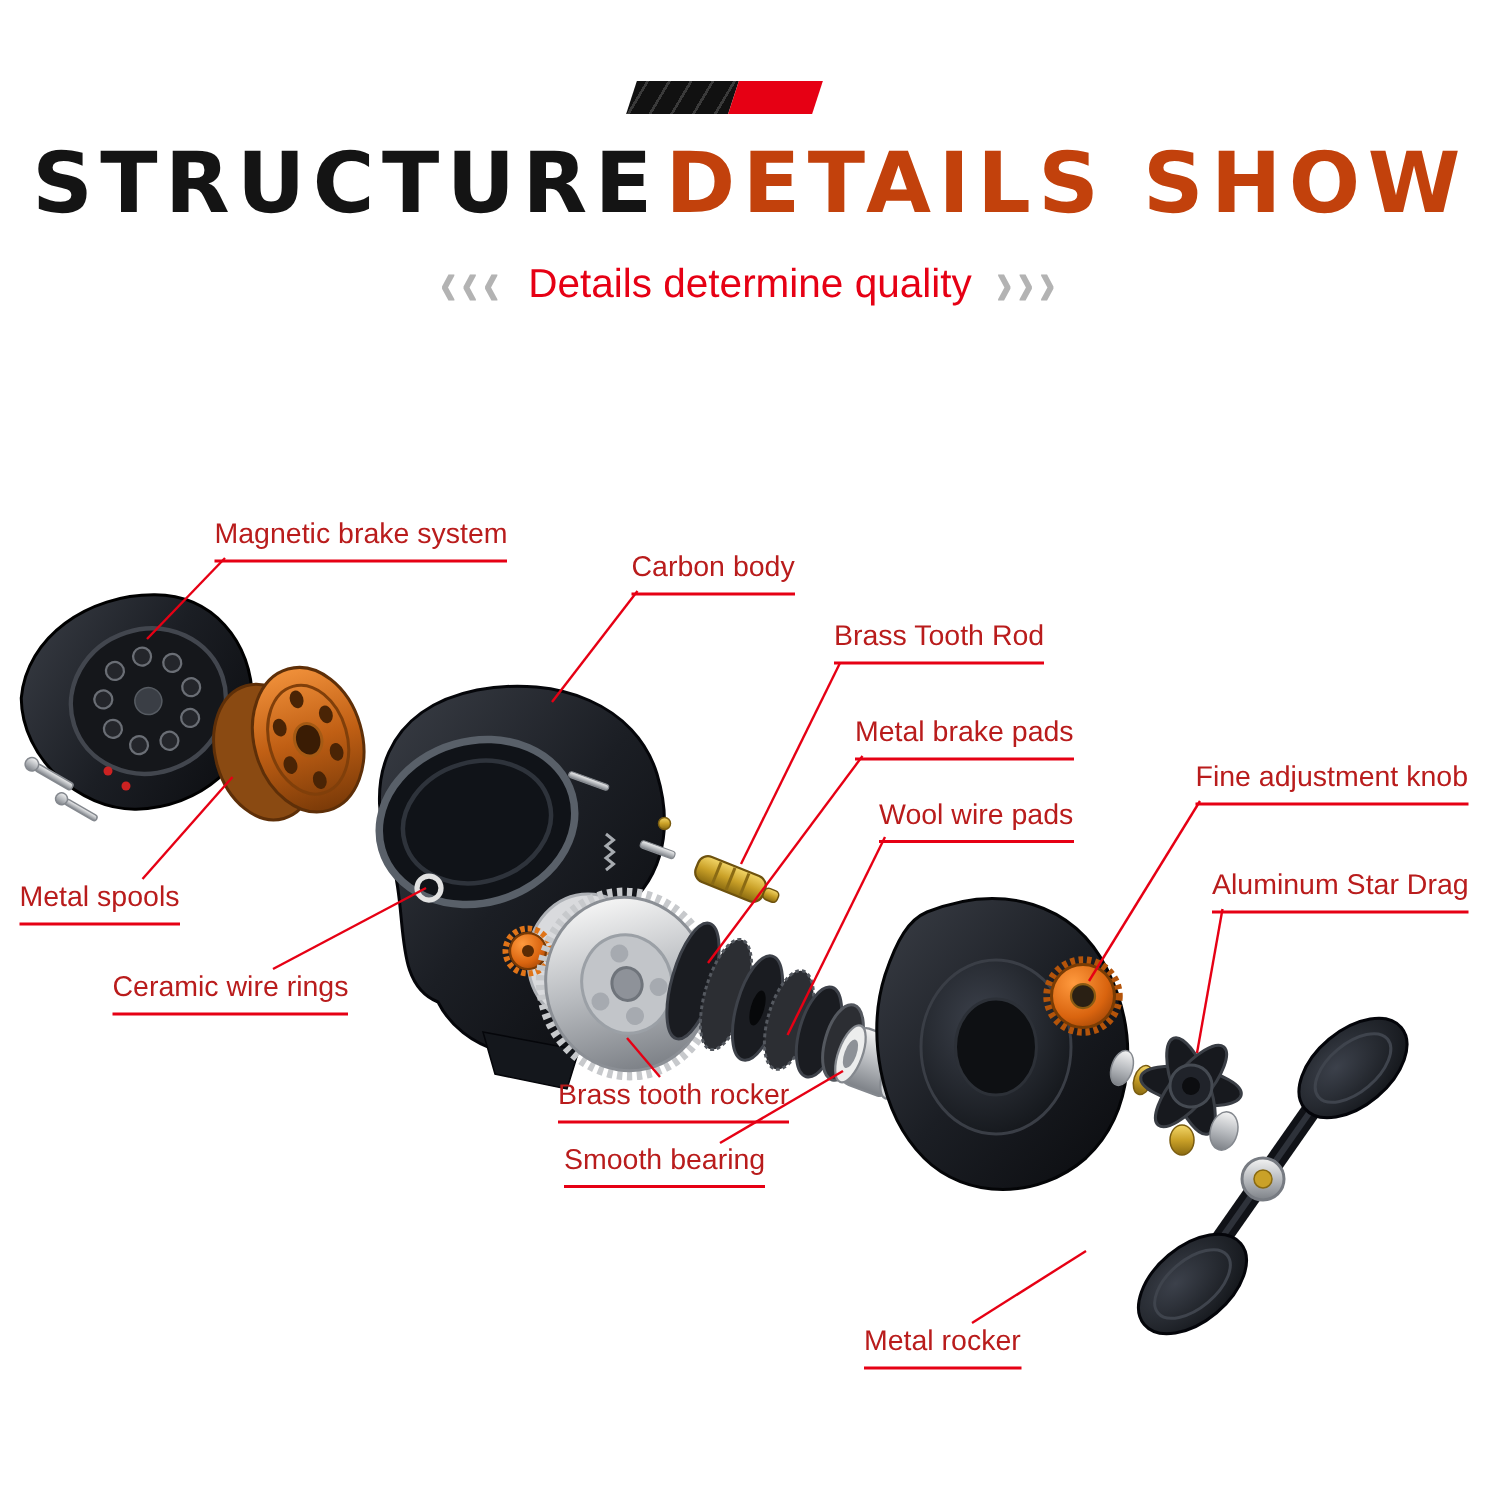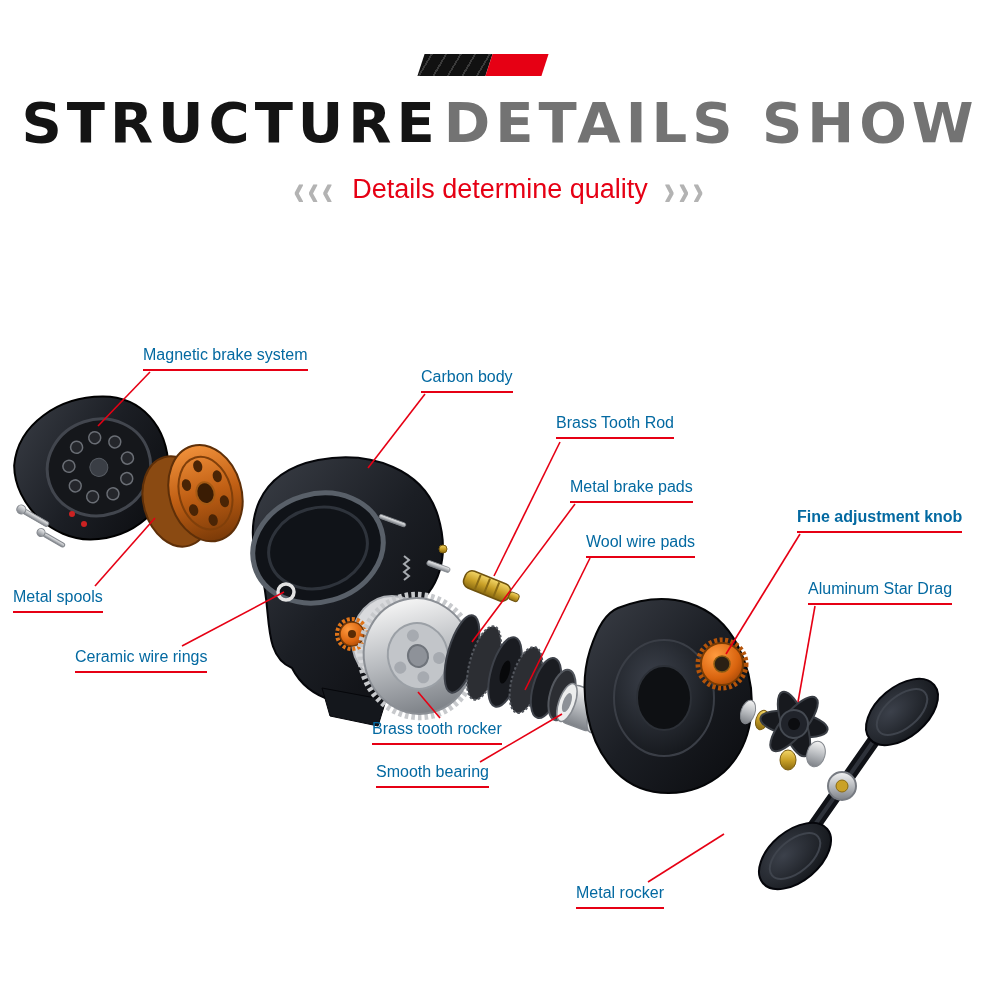--- a/index.html
+++ b/index.html
@@ -7,29 +7,29 @@
   body { background:#fff; font-family:"Liberation Sans", sans-serif; }
   .page { position:relative; width:1000px; height:1000px; background:#ffffff; overflow:hidden; }
 
   .badge { position:absolute; top:54px; left:421px; width:124px; height:22px; display:flex; transform:skewX(-18deg); }
   .badge-black { width:55%; height:100%; background:repeating-linear-gradient(105deg,#111 0 6px,#3a3a3a 6px 8px,#111 8px 14px); }
   .badge-red { width:45%; height:100%; background:#e60014; }
 
   .title { position:absolute; top:90px; left:0; width:100%; text-align:center; font-weight:900;
            font-size:56px; letter-spacing:5px; white-space:nowrap; font-family:"DejaVu Sans", sans-serif; }
   .t-black { color:#141414; margin-right:4px; }
-  .t-red   { color:#737373; }
+  .t-red   { color:#c2410c; }
 
   .subtitle { position:absolute; top:172px; left:0; width:100%; display:flex; align-items:center;
               justify-content:center; gap:16px; font-size:27px; color:#e60014; }
   .chev { color:#b3b3b3; font-size:34px; font-weight:bold; letter-spacing:3px; line-height:1; transform:scaleY(1.3); }
 
   .art { position:absolute; left:0; top:0; width:1000px; height:1000px; }
 
-  .label { position:absolute; font-size:16px; color:#0369a1; white-space:nowrap; z-index:5; }
+  .label { position:absolute; font-size:19px; color:#b91c1c; white-space:nowrap; z-index:5; }
   .label > span { display:inline-block; padding-bottom:5px; border-bottom:2px solid #e60014; }
 </style>
 </head>
 <body>
 
 <div class="page">
 
   <div class="badge">
     <div class="badge-black"></div>
     <div class="badge-red"></div>
@@ -242,21 +242,21 @@
       <line x1="480" y1="762" x2="562" y2="714"></line>
       <line x1="648" y1="882" x2="724" y2="834"></line>
     </g>
   </svg>
 
   <div class="label" style="left:143px; top:346px;"><span>Magnetic brake system</span></div>
   <div class="label" style="left:421px; top:368px;text-align:right;"><span>Carbon body</span></div>
   <div class="label" style="left:570px; top:478px;"><span>Metal brake pads</span></div>
   <div class="label" style="left:556px; top:414px;"><span>Brass Tooth Rod</span></div>
   <div class="label" style="left:586px; top:533px;"><span>Wool wire pads</span></div>
-  <div class="label" style="left:797px; top:508px;font-weight:bold;"><span>Fine adjustment knob</span></div>
+  <div class="label" style="left:797px; top:508px;"><span>Fine adjustment knob</span></div>
   <div class="label" style="left:808px; top:580px;"><span>Aluminum Star Drag</span></div>
   <div class="label" style="left:13px;  top:588px;"><span>Metal spools</span></div>
   <div class="label" style="left:75px;  top:648px;"><span>Ceramic wire rings</span></div>
   <div class="label" style="left:372px; top:720px;"><span>Brass tooth rocker</span></div>
   <div class="label" style="left:376px; top:763px;"><span>Smooth bearing</span></div>
   <div class="label" style="left:576px; top:884px;"><span>Metal rocker</span></div>
 
 </div>
 
 </body></html>

